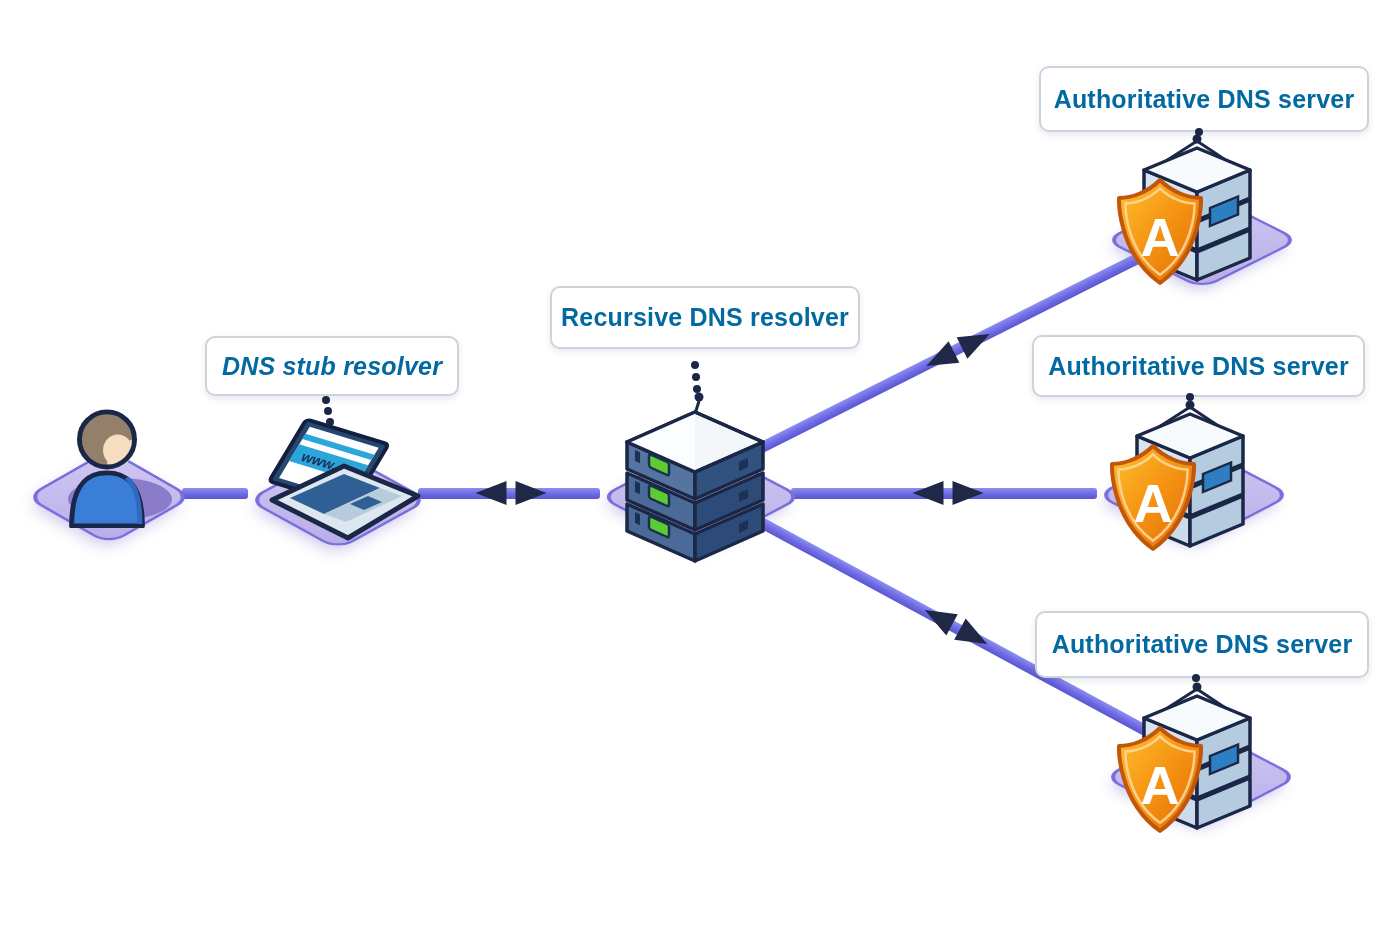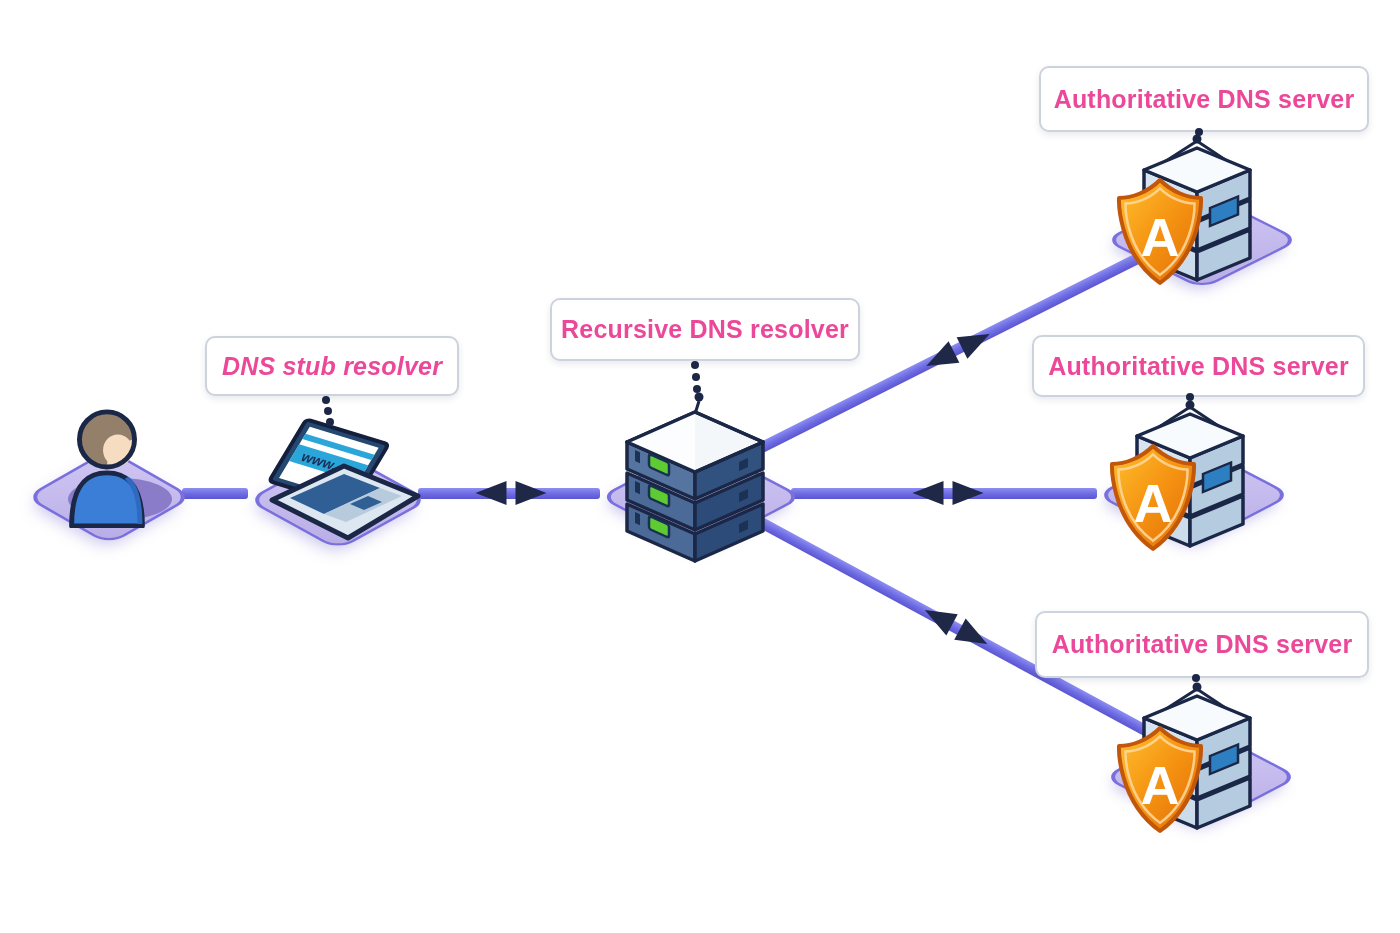--- a/index.html
+++ b/index.html
@@ -21,21 +21,21 @@
   
   .platform{position:absolute;z-index:3;border-radius:22px;
             background:linear-gradient(135deg,#cfc7f3 0%,#c3b8ec 60%,#b8ace6 100%);
             border:4px solid #7a70dd;
             box-shadow:6px 10px 18px -4px rgba(140,130,210,.45);}
 
   
   .label{position:absolute;z-index:6;background:#ffffff;border:2px solid #ccd3dc;border-radius:10px;
          display:flex;align-items:center;justify-content:center;
          box-shadow:0 3px 7px rgba(30,40,80,.10);}
-  .label span{font-weight:700;font-size:25px;color:#ec4899;letter-spacing:.2px;white-space:nowrap;}
+  .label span{font-weight:700;font-size:25px;color:#0369a1;letter-spacing:.2px;white-space:nowrap;}
 
   
   .cdot{position:absolute;width:8px;height:8px;border-radius:50%;background:#1c2746;z-index:6;}
 
   .icon{position:absolute;z-index:5;}
   .shadow-ellipse{position:absolute;z-index:4;border-radius:50%;background:#8b7cc9;}
 </style>
 </head>
 <body>
 
@@ -243,21 +243,21 @@
         <rect x="18" width="8" height="5" fill="#2e7fc2"></rect>
       </g>
     <path d="M60,48 C72,60 88,66 101,66 C101,66 103,120 60,151 C17,120 19,66 19,66 C32,66 48,60 60,48 Z" fill="url(#shieldGrad)" stroke="#c2570a" stroke-width="4" stroke-linejoin="round"></path>
     <path d="M60,48 C72,60 88,66 101,66 C101,66 103,120 60,151 C17,120 19,66 19,66 C32,66 48,60 60,48 Z" transform="translate(60,100) scale(.84) translate(-60,-100)" fill="none" stroke="#ffd9a0" stroke-width="3" opacity=".85"></path>
     <text x="60" y="124" text-anchor="middle" font-size="54" font-weight="bold" fill="#ffffff">A</text>
   </svg>
 
   <div class="label" style="left:205px;top:336px;width:250px;height:56px;font-style:italic;">
     <span>DNS stub resolver</span>
   </div>
-  <div class="label" style="left:550px;top:298px;width:306px;height:59px;">
+  <div class="label" style="left:550px;top:286px;width:306px;height:59px;">
     <span>Recursive DNS resolver</span>
   </div>
   <div class="label" style="left:1039px;top:66px;width:326px;height:62px;">
     <span>Authoritative DNS server</span>
   </div>
   <div class="label" style="left:1032px;top:335px;width:329px;height:58px;">
     <span>Authoritative DNS server</span>
   </div>
   <div class="label" style="left:1035px;top:611px;width:330px;height:63px;">
     <span>Authoritative DNS server</span>

